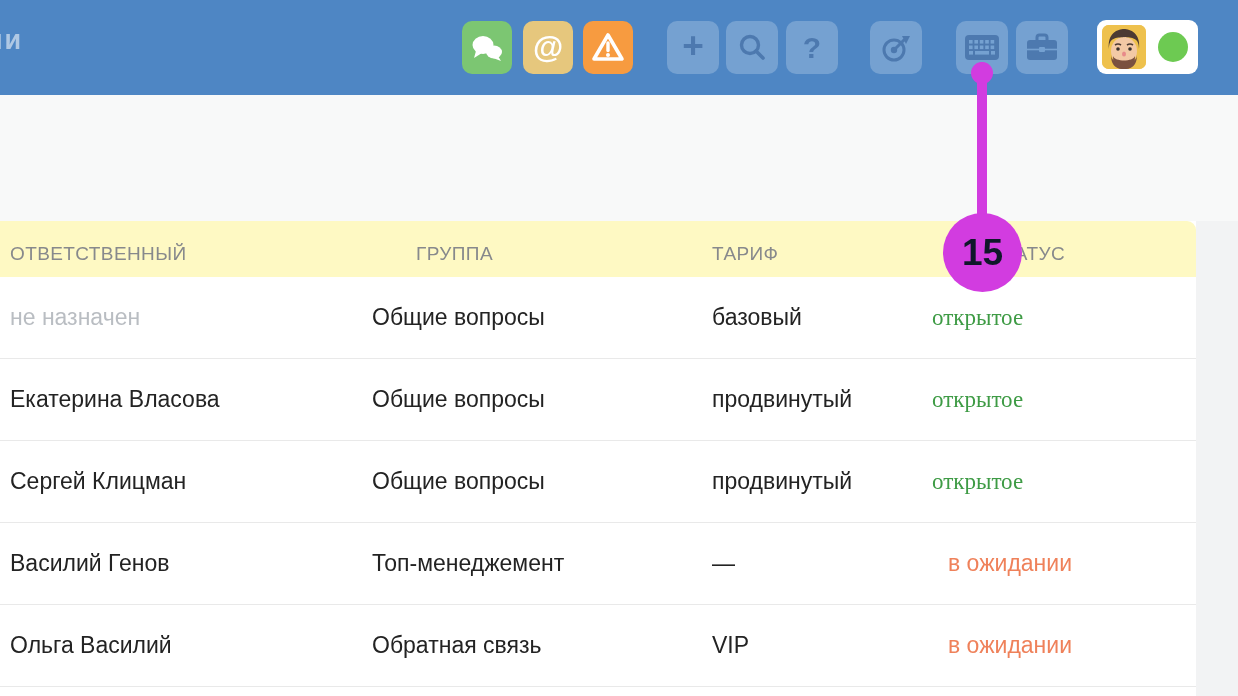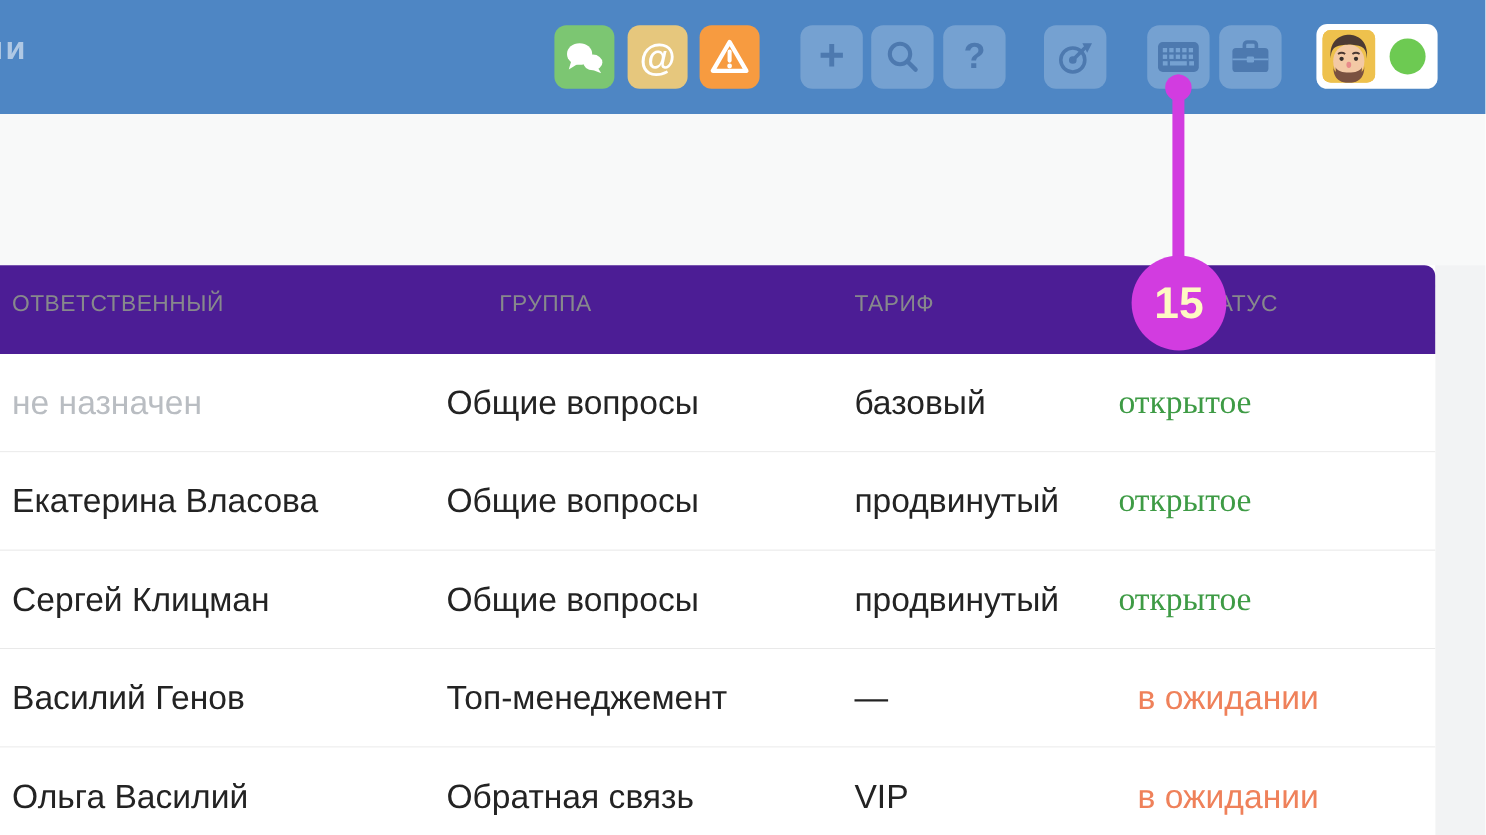--- a/index.html
+++ b/index.html
@@ -46,41 +46,41 @@
   .vt-active { position:absolute; left:6px; top:4px; width:46px; height:41px; background:#45a7e8;
                border-radius:8px; display:flex; flex-direction:column; align-items:center;
                justify-content:center; gap:4px; cursor:pointer; }
   .vt-active i { display:block; width:26px; height:4px; background:#fff; border-radius:2px; }
   .vt-compact { position:absolute; left:56px; top:0; width:48px; height:48px;
                 display:flex; align-items:center; justify-content:center; color:#7c7c7c; cursor:pointer; }
 
   
   .table { position:absolute; left:0; top:221px; width:1196px; height:475px;
            background:#fff; border-top-right-radius:9px; }
-  .thead { position:relative; height:74px; background:#4c1d95; border-top-right-radius:9px;padding-left:14px; }
+  .thead { position:relative; height:56px; background:#fef9c3; border-top-right-radius:9px;padding-left:14px; }
   .hcell { position:absolute; top:0; line-height:66px; font-size:19px; color:#87898c;
            letter-spacing:0.4px; white-space:nowrap; }
   .hc0 { left:10px; } .hc1 { left:372px;margin-left:44px; } .hc2 { left:712px; } .hc3 { left:990px; }
   .trow { position:relative; height:82px; border-bottom:1px solid #e9e9e9; background:#fff; }
-  .cell { position:absolute; top:0; line-height:81px; font-size:28px; color:#232323; white-space:nowrap; }
+  .cell { position:absolute; top:0; line-height:81px; font-size:23px; color:#232323; white-space:nowrap; }
   .c0 { left:10px; } .c1 { left:372px; } .c2 { left:712px; } .c3 { left:932px; }
   .muted { color:#b9bdc2; }
   .status-green { color:#3e9b45;font-family:Liberation Serif, serif; }
   .status-orange { color:#ef815a;margin-left:16px; }
   .right-strip { position:absolute; left:1196px; top:221px; width:42px; height:475px; background:#f2f3f4; }
 
   
   .ann-line { position:absolute; left:977px; top:62px; width:10px; height:168px;
               background:#d23ce0; border-radius:5px; z-index:40; }
   .ann-cap  { position:absolute; left:971px; top:62px; width:22px; height:22px;
               border-radius:50%; background:#d23ce0; z-index:40; }
   .ann-circle { position:absolute; left:943px; top:213px; width:79px; height:79px;
                 border-radius:50%; background:#d23ce0; z-index:41;
                 display:flex; align-items:center; justify-content:center;
-                color:#fef9c3; font-size:37px; font-weight:bold; }
+                color:#0f172a; font-size:37px; font-weight:bold; }
   svg { display:block; }
 </style>
 </head>
 <body>
 
 <div class="topbar">
   <span class="title-frag">ии</span>
 
   <div class="tb-btn btn-chat">
     <span>

